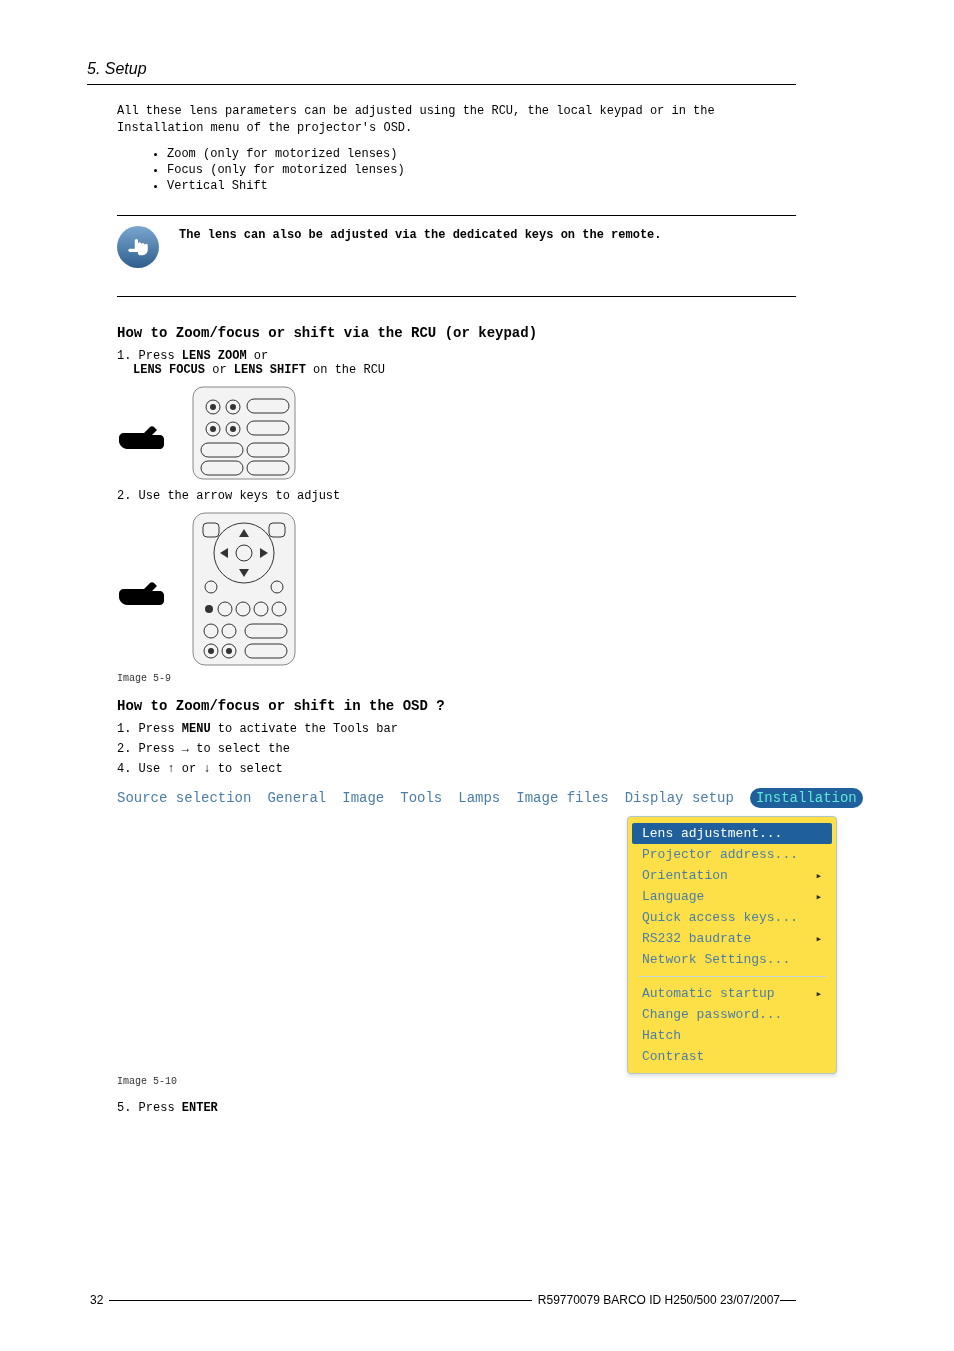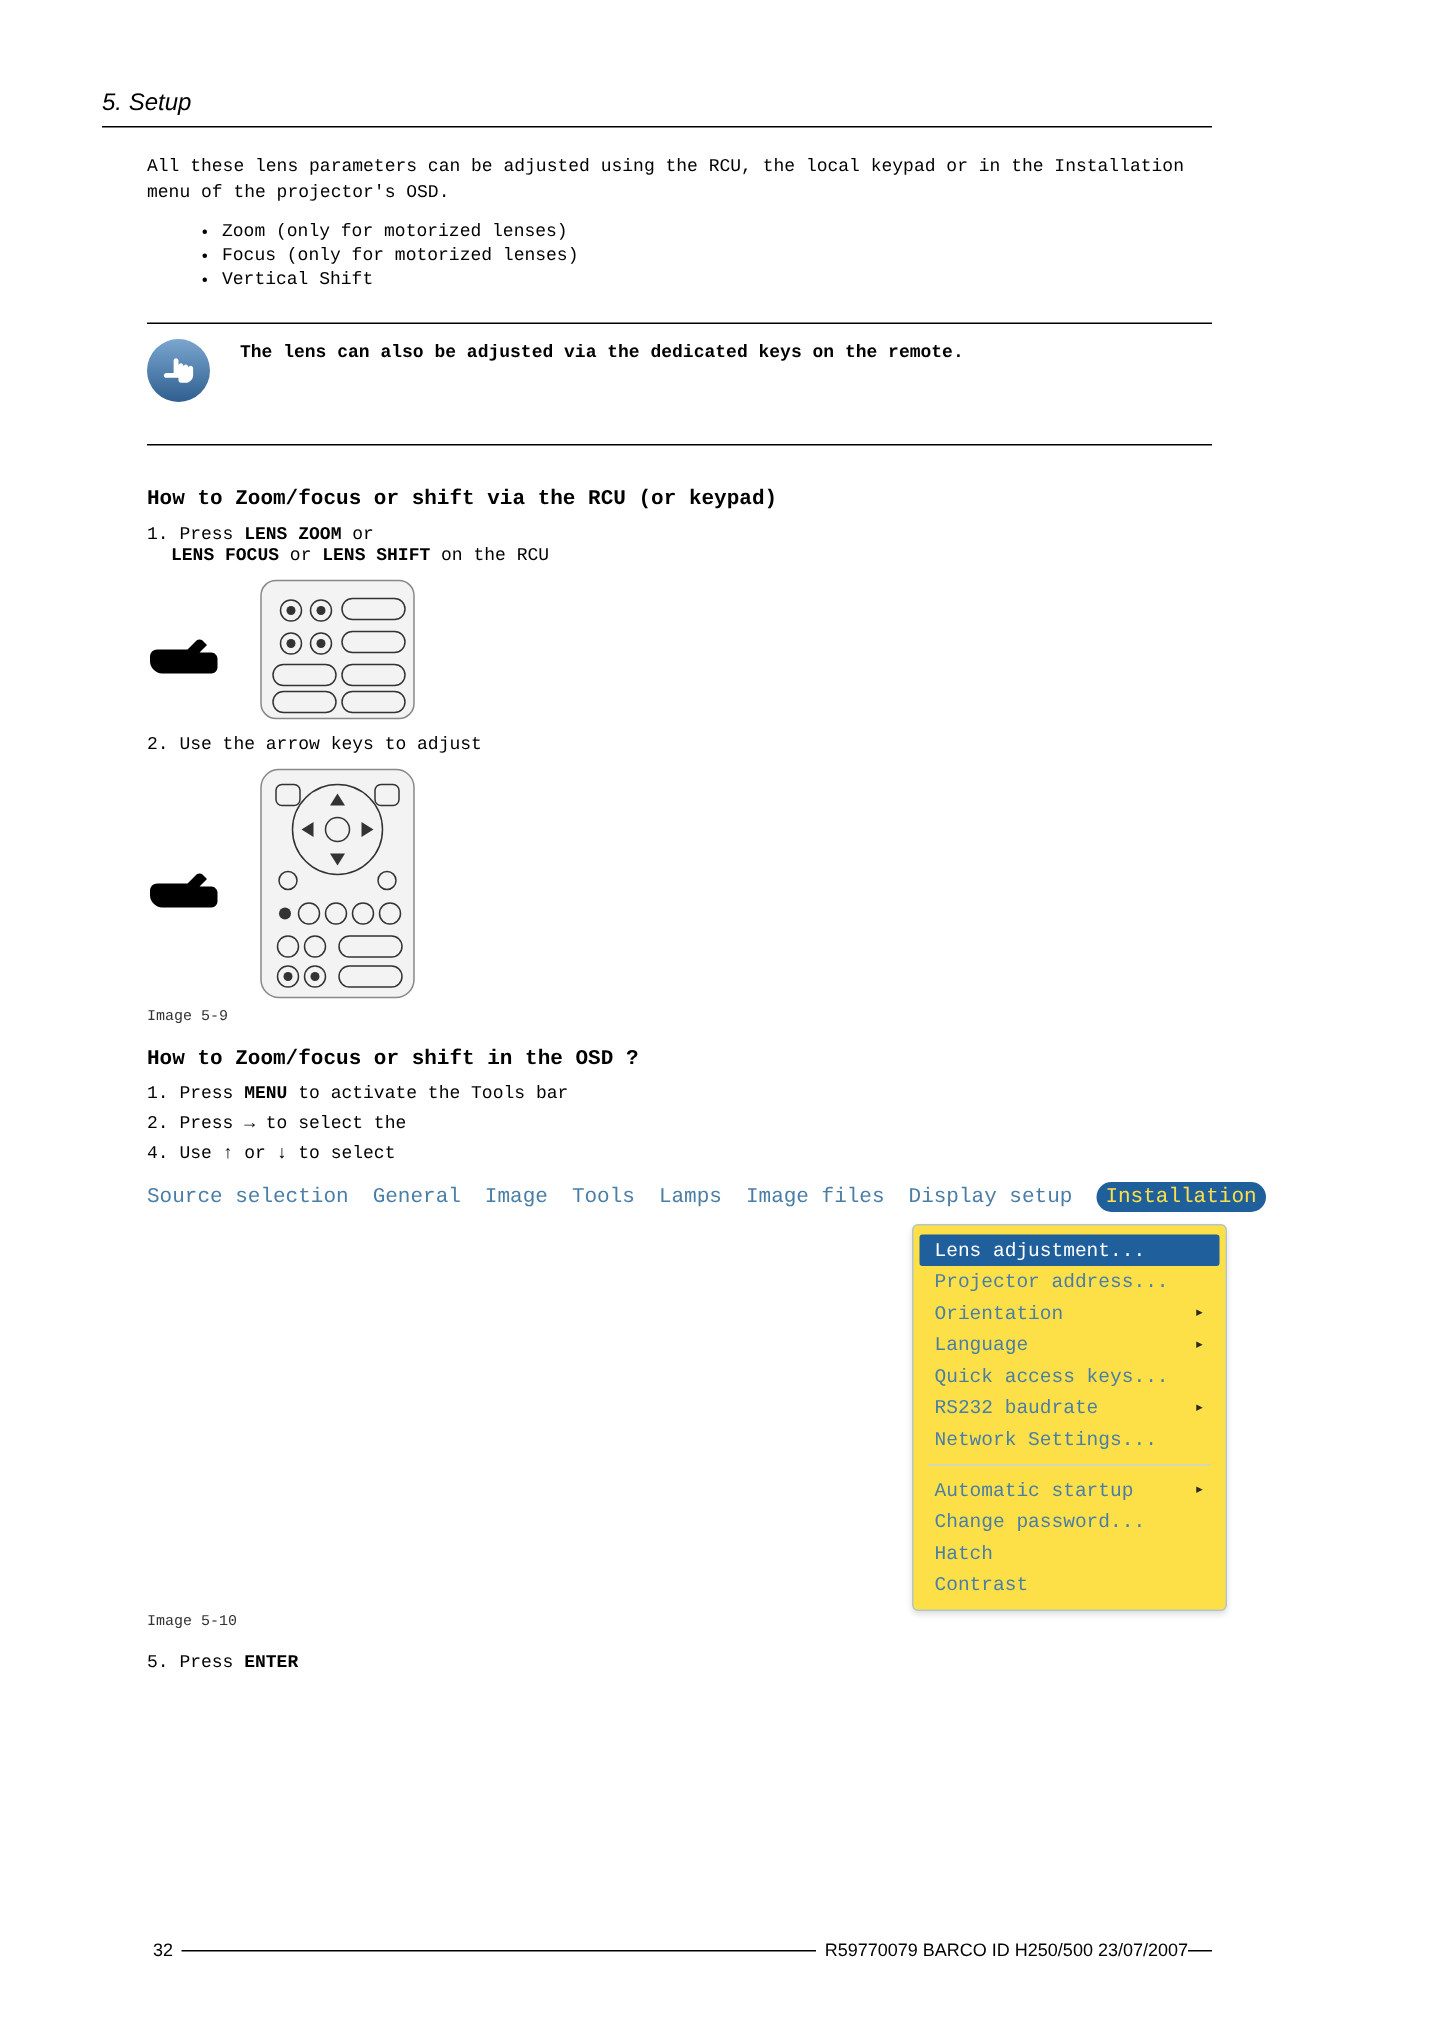--- a/index.html
+++ b/index.html
@@ -7,23 +7,22 @@
     padding: 0;
     font-family: Arial, Helvetica, sans-serif;
     font-size: 12px;
     color: #000;
     background: #fff;
   }
   .page {
     width: 886px;
     height: 1351px;
     box-sizing: border-box;
-    padding: 60px 90px 40px 56px;
+    padding: 60px 90px 40px 87px;
     position: relative;
-    margin-left: 12px;
   }
   .section-header {
     font-style: italic;
     font-size: 16px;
     margin-bottom: 6px;
   }
   .rule {
     border-top: 1px solid #000;
     margin: 0 0 18px 0;
   }
@@ -108,21 +107,21 @@
     font-size: 14px;
     color: #4a7ea6;
     gap: 16px;
     padding: 4px 0;
   }
   .osd-menubar .menu-item {
     white-space: nowrap;
   }
   .osd-menubar .menu-item.selected {
     background: #1e5f9c;
-    color: #fde047;
+    color: #5eead4;
     padding: 2px 6px;
     border-radius: 10px;
   }
   .osd-dropdown-wrap {
     display: flex;
   }
   .osd-spacer { flex: 1; }
   .osd-dropdown {
     width: 200px;
     background: #fde047;

